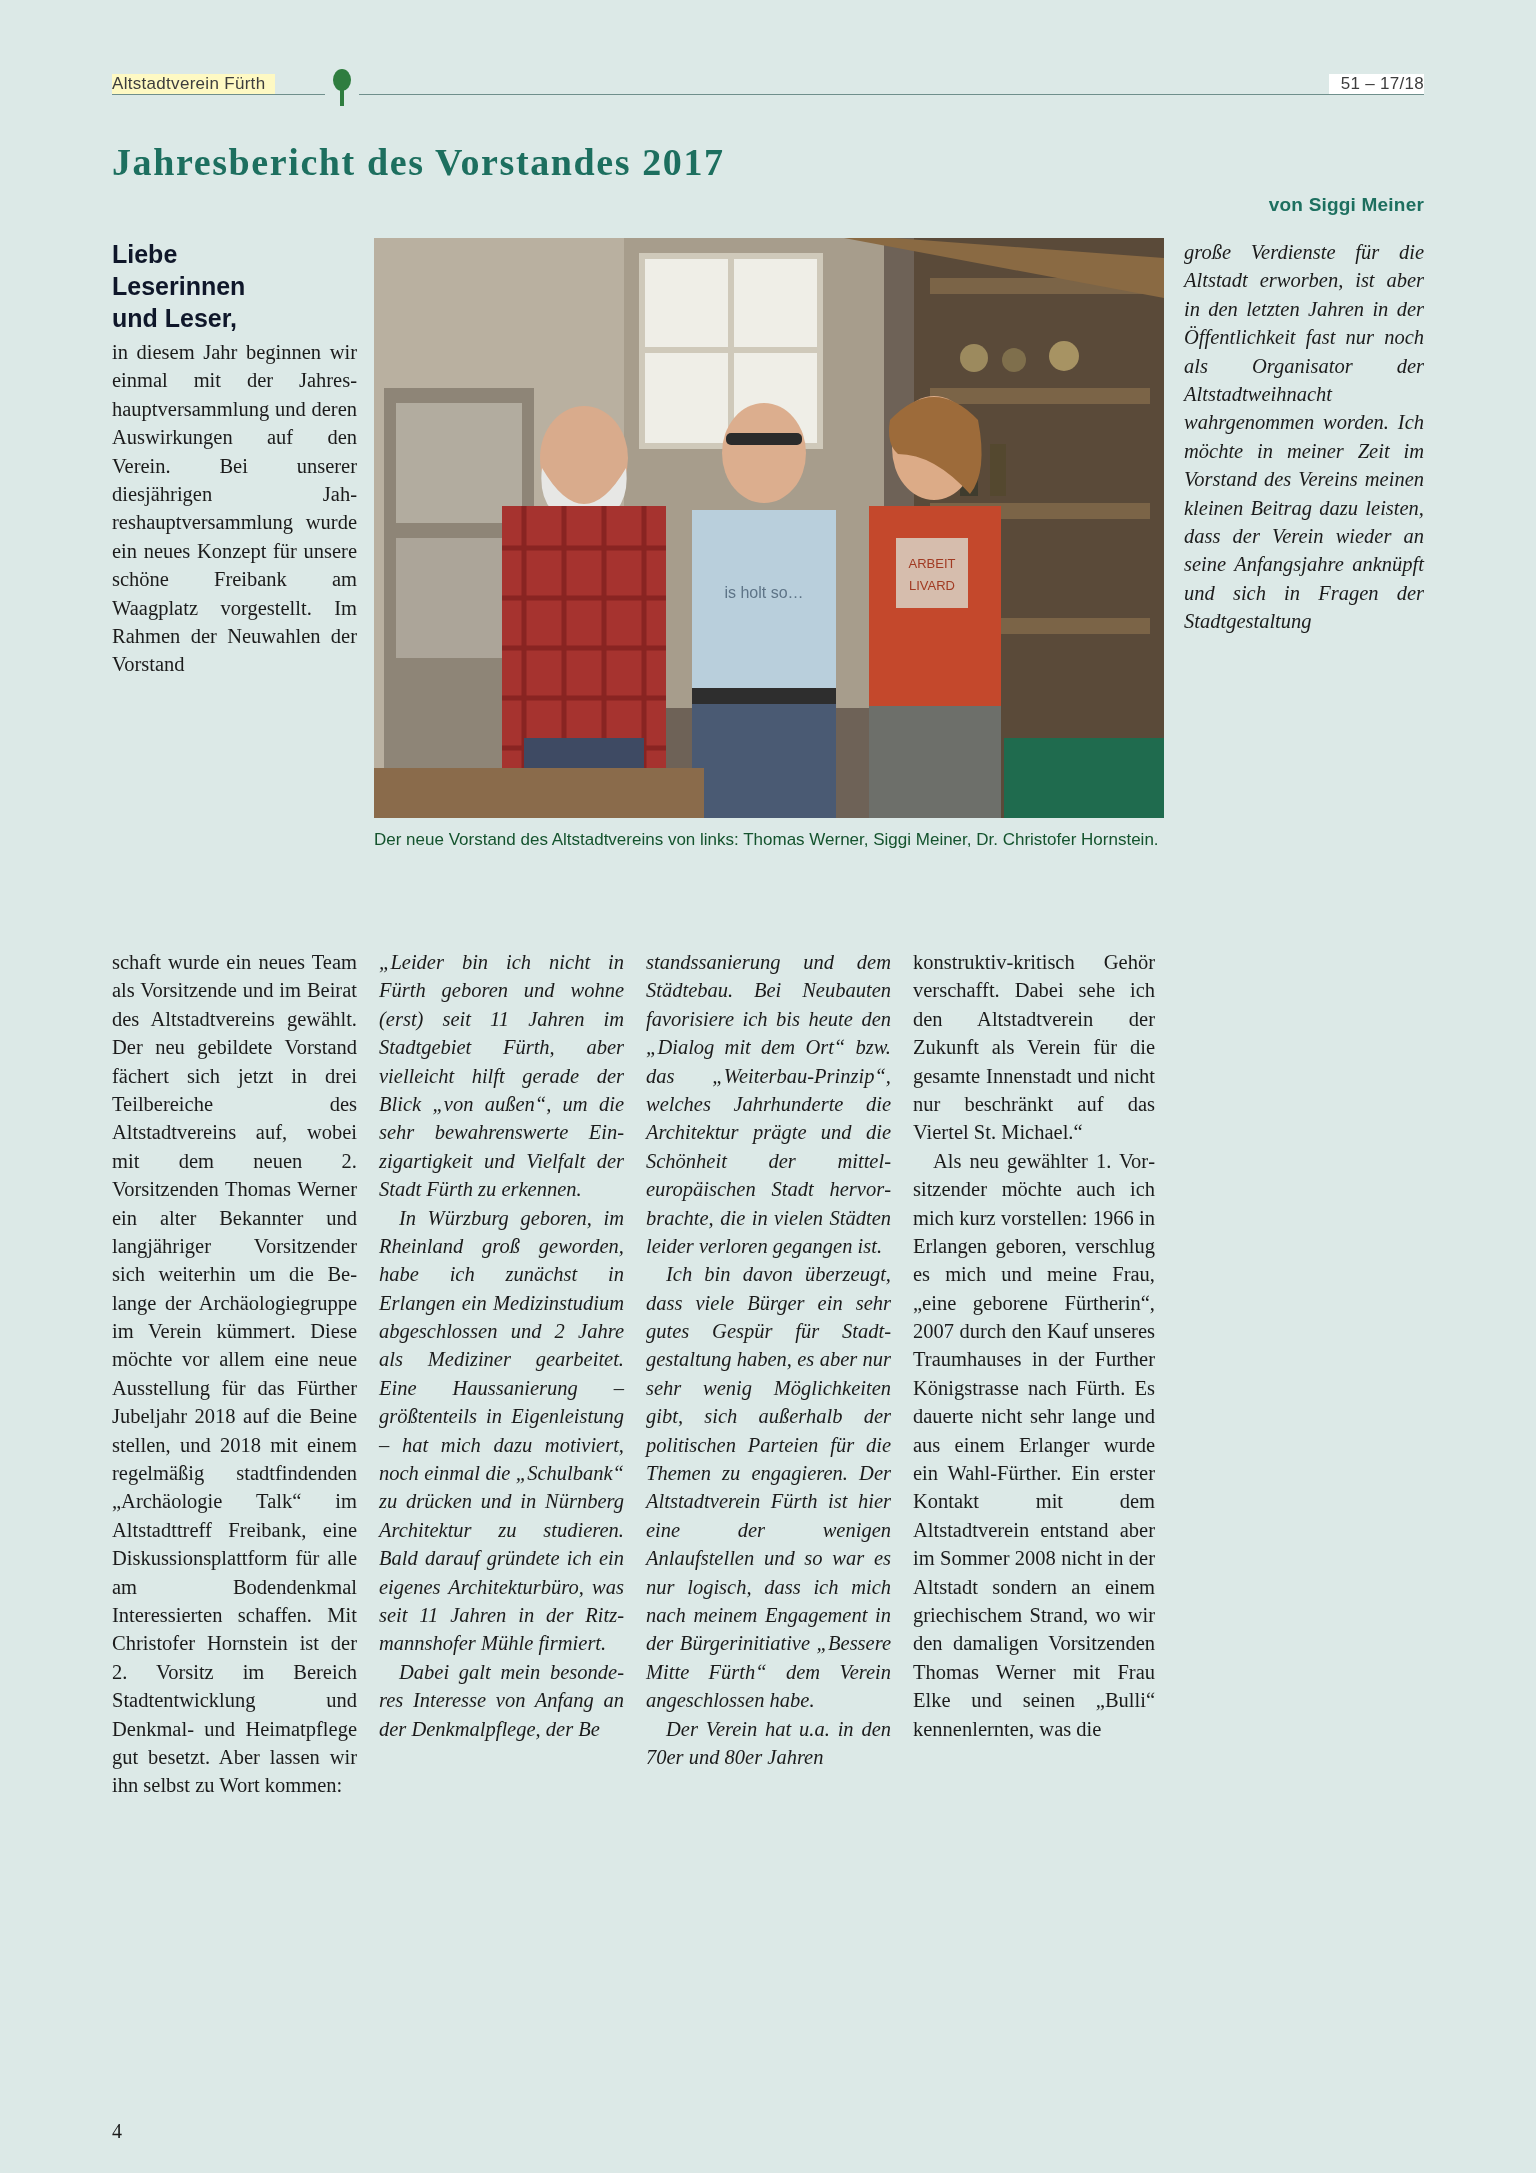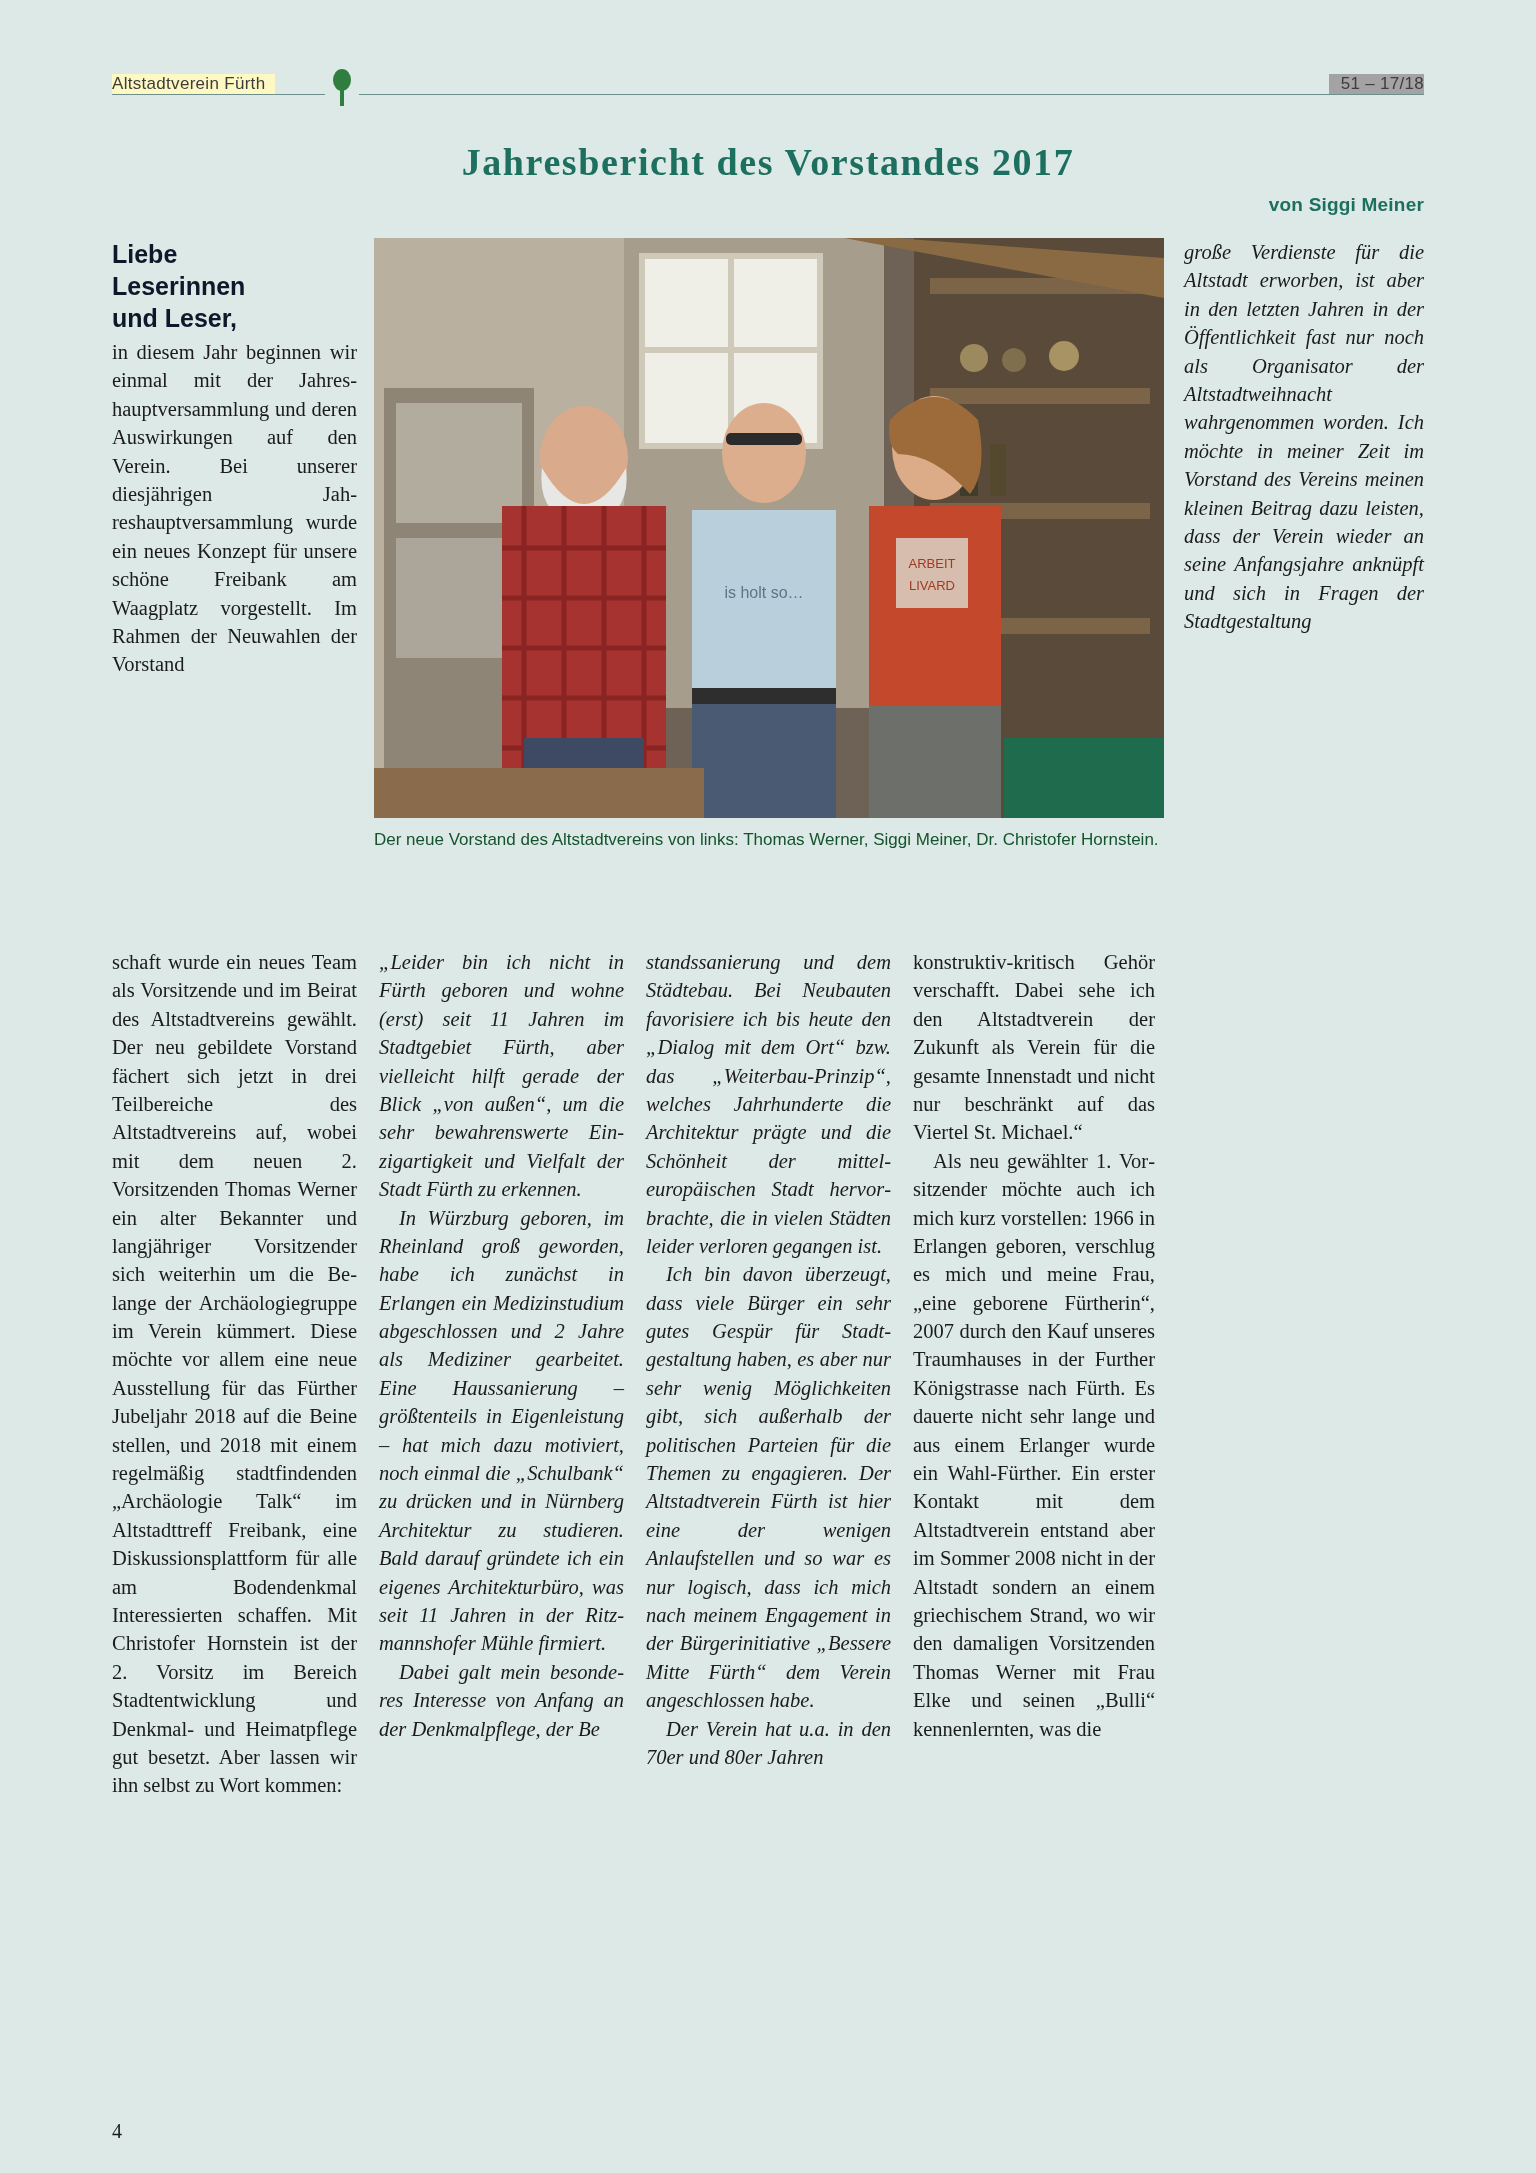--- a/index.html
+++ b/index.html
@@ -53,32 +53,32 @@
     top: 4px;
     width: 34px;
     height: 48px;
     z-index: 3;
     background: #dce9e7;
   }
   .header-right {
     position: absolute;
     right: 0;
     top: 16px;
-    background: #a3a3a3;
+    background: #ffffff;
     padding-left: 12px;
     font-family: "Liberation Sans", sans-serif;
     font-size: 17px;
     color: #3d3d3d;
     letter-spacing: 0.3px;
     z-index: 2;
   }
 
   
   .title {
-    text-align: center;
+    text-align: left;
     font-family: "Liberation Serif", serif;
     font-weight: bold;
     font-size: 38px;
     letter-spacing: 1.6px;
     color: #1d6f5f;
     margin-top: 22px;
   }
   .byline {
     text-align: right;
     font-family: "Liberation Sans", sans-serif;

